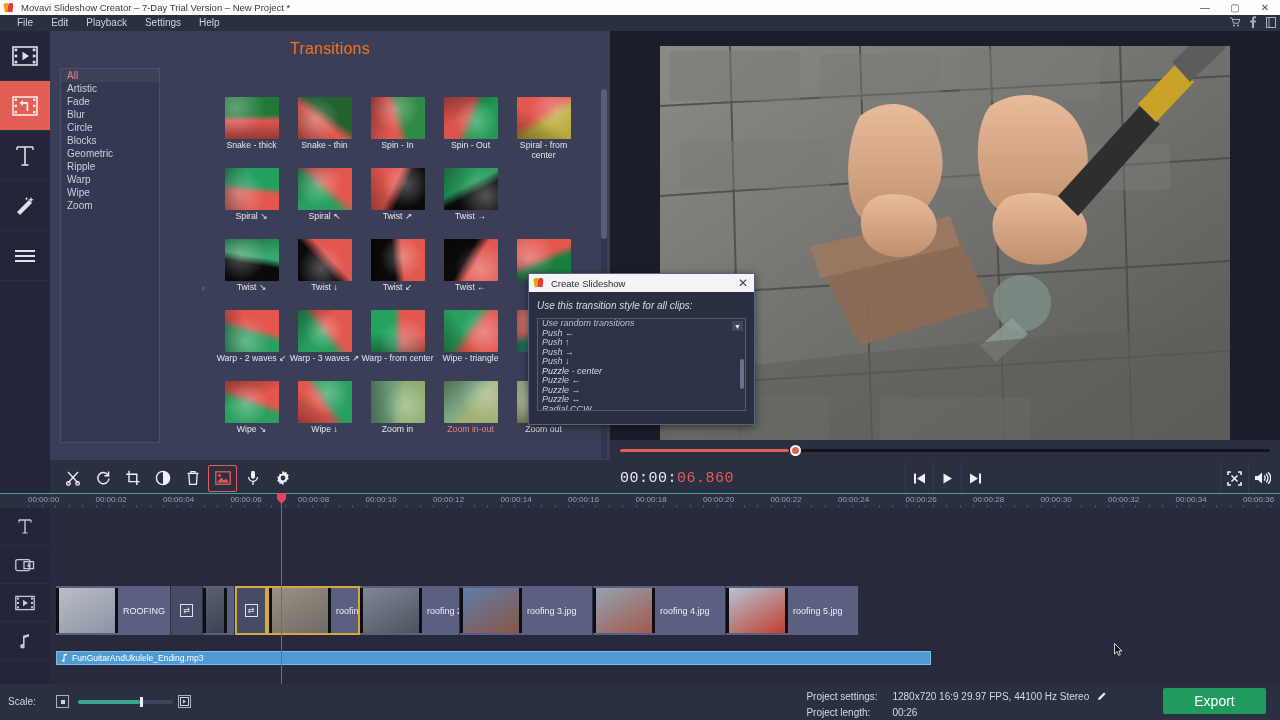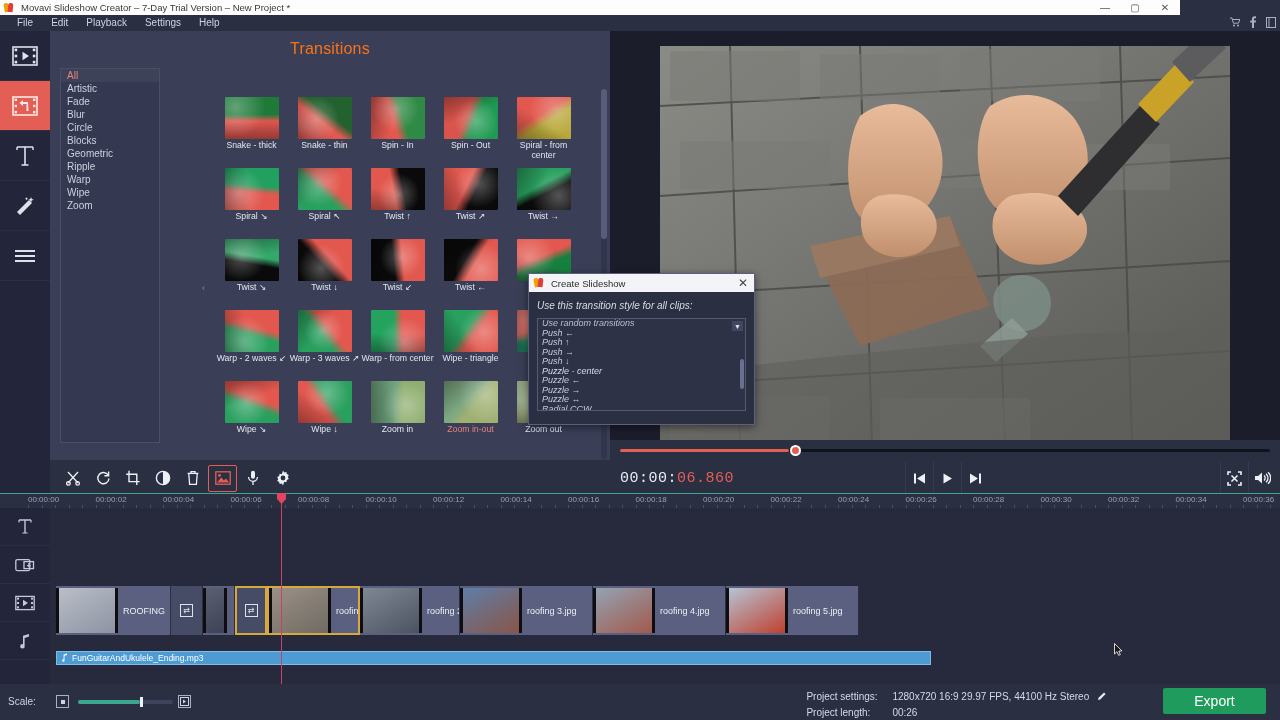--- a/index.html
+++ b/index.html
@@ -7,21 +7,21 @@
   body {
     font-family: "Liberation Sans", sans-serif;
     background:#2b2f42;
     color:#d6d9e6;
     font-size:11px;
     -webkit-font-smoothing:antialiased;
   }
   #app { position:relative; width:1280px; height:720px; }
 
   
-  .titlebar { position:absolute; top:0; left:0; width:1180px; height:15px; background:#fdfdfd; display:flex; align-items:center; }
+  .titlebar { position:absolute; top:0; left:0; width:1280px; height:15px; background:#fdfdfd; display:flex; align-items:center; }
   .titlebar .tb-logo { width:12px; height:10px; margin-left:4px; position:relative; }
   .titlebar .tb-logo i { position:absolute; width:5px; height:9px; border-radius:2px 2px 0 0; top:0; }
   .titlebar .tb-logo i.a { left:0; background:#f0a000; transform:rotate(-12deg); }
   .titlebar .tb-logo i.b { left:4px; background:#e03c3c; transform:rotate(6deg); }
   .titlebar .tb-title { color:#3a3a3a; font-size:9.5px; margin-left:5px; white-space:nowrap; }
   .winbtns { position:absolute; right:0; top:0; height:15px; display:flex; }
   .winbtn { width:30px; height:15px; display:flex; align-items:center; justify-content:center; color:#555; font-size:10px; }
 
   
   .menubar { position:absolute; top:15px; left:0; width:1280px; height:16px; background:#2b2f42; display:flex; align-items:center; padding-left:8px; }
@@ -300,26 +300,20 @@
             <div class="thumb" style="background: linear-gradient(185deg, rgb(34, 160, 96) 0%, rgb(34, 160, 96) 42%, rgb(226, 88, 79) 58%, rgb(226, 88, 79) 100%);">
               <div style="position: absolute; inset: 0px; background: radial-gradient(circle at 25% 60%, rgba(255, 255, 255, 0.3), rgba(0, 0, 0, 0) 55%), linear-gradient(85deg, rgba(0, 0, 0, 0.35) 0%, rgba(0, 0, 0, 0) 45%);"></div>
             </div>
             <div class="tlabel">Spiral ↘</div>
           </div>
           <div class="cellwrap">
             <div class="thumb" style="background: linear-gradient(222deg, rgb(226, 88, 79) 0%, rgb(226, 88, 79) 42%, rgb(42, 160, 95) 58%, rgb(42, 160, 95) 100%);">
               <div style="position: absolute; inset: 0px; background: radial-gradient(circle at 38% 34%, rgba(255, 255, 255, 0.3), rgba(0, 0, 0, 0) 55%), linear-gradient(138deg, rgba(0, 0, 0, 0.35) 0%, rgba(0, 0, 0, 0) 45%);"></div>
             </div>
             <div class="tlabel">Spiral ↖</div>
-          </div>
-          <div class="cellwrap">
-            <div class="thumb" style="background: linear-gradient(259deg, rgb(10, 10, 10) 0%, rgb(10, 10, 10) 42%, rgb(226, 88, 79) 58%, rgb(226, 88, 79) 100%);">
-              <div style="position: absolute; inset: 0px; background: radial-gradient(circle at 51% 63%, rgba(255, 255, 255, 0.3), rgba(0, 0, 0, 0) 55%), linear-gradient(11deg, rgba(0, 0, 0, 0.35) 0%, rgba(0, 0, 0, 0) 45%);"></div>
-            </div>
-            <div class="tlabel">Twist ↑</div>
           </div>
           <div class="cellwrap">
             <div class="thumb" style="background: linear-gradient(296deg, rgb(10, 10, 10) 0%, rgb(10, 10, 10) 42%, rgb(226, 88, 79) 58%, rgb(226, 88, 79) 100%);">
               <div style="position: absolute; inset: 0px; background: radial-gradient(circle at 64% 37%, rgba(255, 255, 255, 0.3), rgba(0, 0, 0, 0) 55%), linear-gradient(64deg, rgba(0, 0, 0, 0.35) 0%, rgba(0, 0, 0, 0) 45%);"></div>
             </div>
             <div class="tlabel">Twist ↗</div>
           </div>
           <div class="cellwrap">
             <div class="thumb" style="background: linear-gradient(333deg, rgb(10, 10, 10) 0%, rgb(10, 10, 10) 42%, rgb(42, 160, 95) 58%, rgb(42, 160, 95) 100%);">
               <div style="position: absolute; inset: 0px; background: radial-gradient(circle at 77% 66%, rgba(255, 255, 255, 0.3), rgba(0, 0, 0, 0) 55%), linear-gradient(117deg, rgba(0, 0, 0, 0.35) 0%, rgba(0, 0, 0, 0) 45%);"></div>

